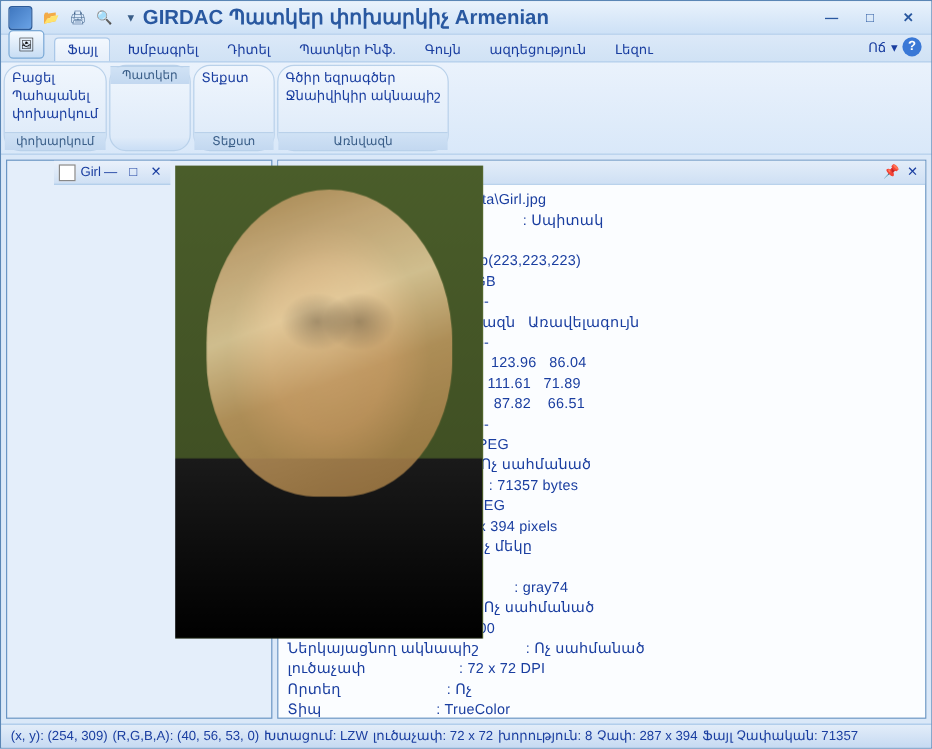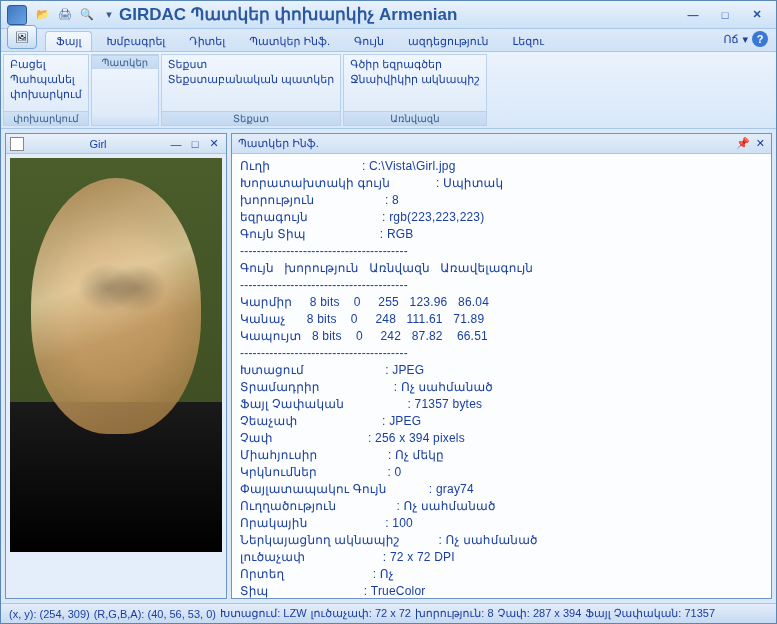--- a/index.html
+++ b/index.html
@@ -100,21 +100,21 @@
 .ribbon-body {
   height:78px;
   background:linear-gradient(to bottom,#eaf2fc,#d9e8f9);
   border-top:1px solid #a9c7e8;
   border-bottom:1px solid #a9c7e8;
   display:flex;
   padding:2px;
 }
 .ribbon-group{
   border:1px solid #b9d1ea;
-  border-radius:0;
+  border-radius:14px;
   background:linear-gradient(to bottom,#f0f6fd 0%,#dfebf9 85%,#cadef5 100%);
   margin-right:2px;
   display:flex;flex-direction:column;
   min-width:68px;
 }
 .ribbon-group .grp-items{
   flex:1;padding:3px 6px;
   display:flex;flex-direction:column;gap:2px;
 }
 .ribbon-group .grp-items .item{
@@ -129,21 +129,21 @@
 .workspace{
   flex:1;display:flex;
   background:#dae8f8;
   overflow:hidden;
 }
 .doc-window{
   width:222px;
   margin:4px;
   border:1px solid #6a95c4;
   background:#e4eefa;
-  display:flex;flex-direction:column;
+  display:flex;flex-direction:row;padding-left:39px;
 }
 .doc-titlebar{
   height:20px;background:linear-gradient(to bottom,#eaf1fb,#cfe0f4);
   display:flex;align-items:center;padding:0 4px;
   border-bottom:1px solid #a9c7e8;
 }
 .doc-titlebar .doc-icon{width:14px;height:14px;background:#fff;border:1px solid #888;margin-right:4px;}
 .doc-titlebar .doc-title{flex:1;text-align:center;color:#1a3ea0;}
 .doc-titlebar .doc-ctrls{display:flex;gap:3px;}
 .doc-titlebar .doc-ctrls span{width:16px;height:14px;display:flex;align-items:center;justify-content:center;cursor:pointer;color:#1a3ea0;}
@@ -256,21 +256,20 @@
         <div class="item">փոխարկում</div>
       </div>
       <div class="grp-label">փոխարկում</div>
     </div>
     <div class="ribbon-group">
       <div class="grp-label">Պատկեր</div>
     </div>
     <div class="ribbon-group">
       <div class="grp-items">
         <div class="item">Տեքստ</div>
-        <div class="item">Տեքստաբանական պատկեր</div>
       </div>
       <div class="grp-label">Տեքստ</div>
     </div>
     <div class="ribbon-group">
       <div class="grp-items">
         <div class="item">Գծիր եզրագծեր</div>
         <div class="item">Ջնաիվիկիր ակնապիշ</div>
       </div>
       <div class="grp-label">Առնվազն</div>
     </div>

